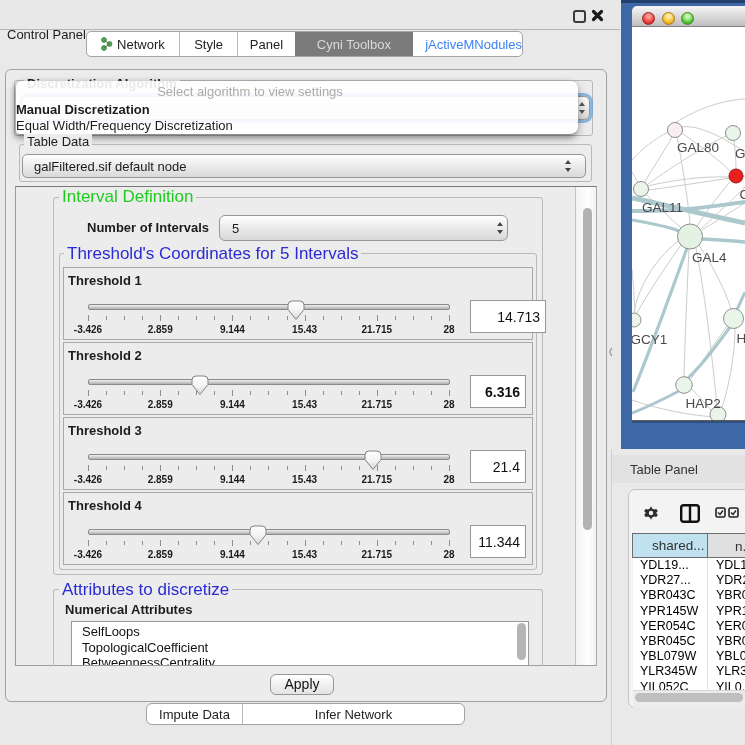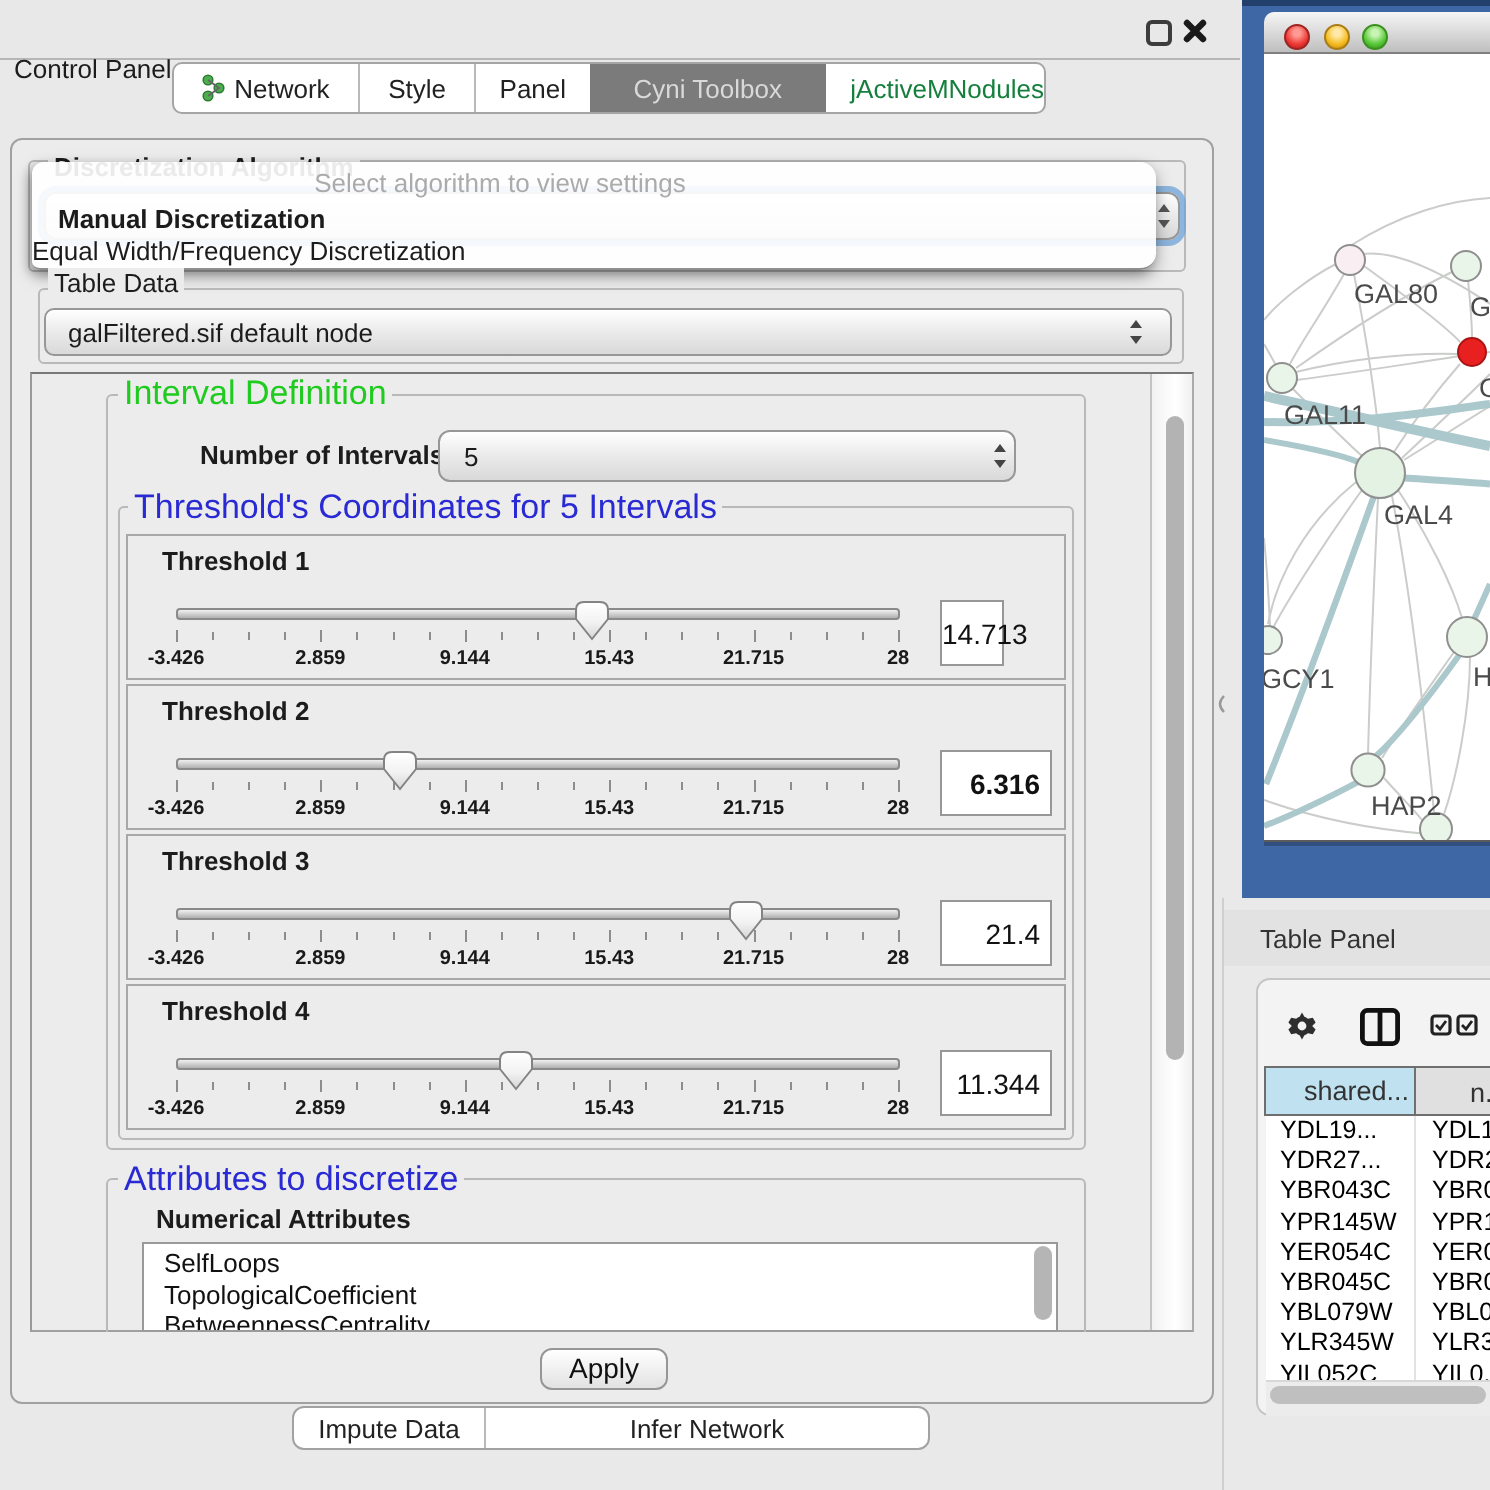--- a/index.html
+++ b/index.html
@@ -1,19 +1,19 @@
 <!DOCTYPE html>
 <html><head>
 <meta charset="utf-8">
 <style>
 html,body{margin:0;padding:0;}
 #root{position:relative;width:745px;height:745px;background:#e9e9e9;font-family:"Liberation Sans",sans-serif;overflow:hidden;}
 .abs{position:absolute;}
 .t13{font-size:13px;color:#1c1c1c;}
-.bold{font-weight:bold;padding-left:13px;}
+.bold{font-weight:bold;}
 .gtitle{font-size:17px;background:#ececec;padding:0 3px;line-height:13px;}
 .combo{background:linear-gradient(#ffffff,#ececec 45%,#d9d9d9);border:1px solid #979797;border-radius:5px;box-sizing:border-box;}
 .panelb{border:1px solid #a8a8a8;box-sizing:border-box;background:#ececec;}
 .tick-minor{position:absolute;height:4px;background-image:repeating-linear-gradient(90deg,#8d8d8d 0 1px,transparent 1px 18.05px);}
 .tick-major{position:absolute;height:6px;background-image:repeating-linear-gradient(90deg,#8d8d8d 0 1px,transparent 1px 72.2px);}
 .track{position:absolute;height:4px;border:1px solid #8a8a8a;border-radius:2px;background:linear-gradient(#f0f0f0,#b0b0b0);box-sizing:content-box;}
 .slabel{position:absolute;font-size:10px;font-weight:bold;color:#1a1a1a;transform:translateX(-50%);}
 .tfield{position:absolute;background:#fff;border:1px solid #979797;box-sizing:border-box;font-size:14px;color:#111;text-align:right;padding:8px 5px 0 0;}
 .thumbsvg{position:absolute;width:18px;height:21px;}
 </style>
@@ -35,21 +35,21 @@
     <svg width="12" height="14" style="margin-right:4px;">
           <circle cx="3" cy="3" r="2.4" fill="#4caf50" stroke="#2e7d32" stroke-width="0.8"></circle>
           <circle cx="8.5" cy="7" r="2.4" fill="#4caf50" stroke="#2e7d32" stroke-width="0.8"></circle>
           <circle cx="3" cy="11" r="2.4" fill="#4caf50" stroke="#2e7d32" stroke-width="0.8"></circle>
           <path d="M3,3 L8.5,7 L3,11" stroke="#666" stroke-width="1" fill="none"></path>
         </svg>
     Network</div>
   <div style="width:58px;display:flex;align-items:center;justify-content:center;border-right:1px solid #b9b9b9;font-size:13px;color:#222;">Style</div>
   <div style="width:57px;display:flex;align-items:center;justify-content:center;font-size:13px;color:#222;">Panel</div>
   <div style="width:120px;display:flex;align-items:center;justify-content:center;background:#7b7b7b;font-size:13px;color:#d9d9d9;">Cyni Toolbox</div>
-  <div style="flex:1;display:flex;align-items:center;justify-content:center;font-size:13px;color:#15803d;margin-left:12px;">jActiveMNodules</div>
+  <div style="flex:1;display:flex;align-items:center;justify-content:center;font-size:13px;color:#3b82f6;margin-left:12px;">jActiveMNodules</div>
 </div>
 
 <div class="abs" style="left:14px;top:80px;width:579px;height:56px;border:1px solid #b9b9b9;border-radius:3px;box-sizing:border-box;"></div>
 <div class="abs combo" style="left:22px;top:96px;width:568px;height:24px;border-radius:6px;box-shadow:0 0 0 3px rgba(110,163,216,0.75);"></div>
 <svg class="abs" style="left:578px;top:102px;" width="8" height="12">
       <path d="M4,0 L7,4 L1,4 Z" fill="#555"></path>
       <path d="M4,12 L7,8 L1,8 Z" fill="#555"></path>
     </svg>
 <div class="abs t13 bold" style="left:24px;top:76px;background:#ececec;padding:0 3px;">Discretization Algorithm</div>
 
@@ -99,21 +99,21 @@
     <svg class="thumbsvg" style="left:287.36269300000004px;top:300px;" width="18" height="21" viewBox="0 0 18 21">
       <path d="M1,5 Q1,1 5,1 L13,1 Q17,1 17,5 L17,9.5 L9,19.5 L1,9.5 Z" fill="url(#thg0)" stroke="#838383" stroke-width="1"></path>
       <defs>
         <linearGradient id="thg0" x1="0" y1="0" x2="0" y2="1">
           <stop offset="0" stop-color="#ffffff"></stop>
           <stop offset="0.55" stop-color="#f2f2f2"></stop>
           <stop offset="1" stop-color="#d6d6d6"></stop>
         </linearGradient>
       </defs>
     </svg>
-    <div class="tfield" style="left:470px;top:300px;width:32px;height:33px;">14.713</div>
+    <div class="tfield" style="left:470px;top:300px;width:76px;height:33px;">14.713</div>
     <div class="abs panelb" style="left:63px;top:342px;width:470px;height:73px;"></div>
     <div class="abs t13 bold" style="left:68px;top:348px;">Threshold 2</div>
     <div class="track" style="left:88px;top:379px;width:360px;"></div>
     <div class="tick-minor" style="left:88px;top:391px;width:363px;"></div>
     <div class="tick-major" style="left:88px;top:390px;width:363px;"></div>
     <div class="slabel" style="left:88px;top:399px;">-3.426</div>
     <div class="slabel" style="left:160.2px;top:399px;">2.859</div>
     <div class="slabel" style="left:232.4px;top:399px;">9.144</div>
     <div class="slabel" style="left:304.6px;top:399px;">15.43</div>
     <div class="slabel" style="left:376.8px;top:399px;">21.715</div>

